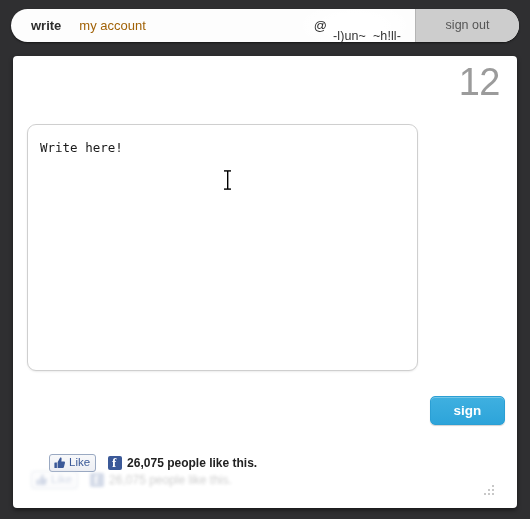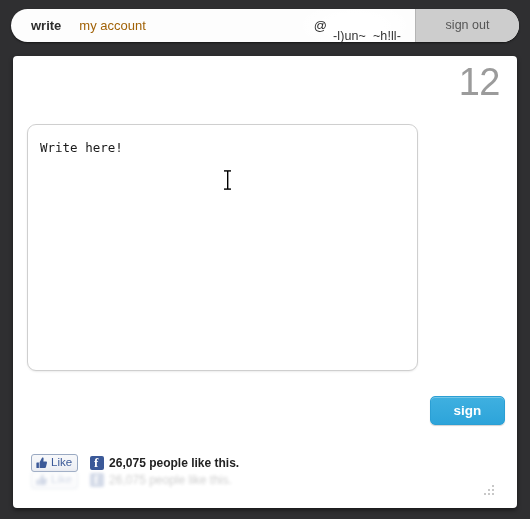--- a/index.html
+++ b/index.html
@@ -199,21 +199,21 @@
     cursor: pointer;
     box-shadow: 0 1px 1px rgba(0,0,0,0.18), inset 0 1px 0 rgba(255,255,255,0.28);
     padding: 0;
     line-height: 27px;
     text-align: center;
   }
 
   
   #like-row {
     position: absolute;
-    left: 18px;
+    left: 36px;
     top: 396px;
     display: flex;
     align-items: center;
     height: 22px;
     justify-content: center;
   }
 
   .fb-like-btn {
     display: inline-flex;
     align-items: center;

